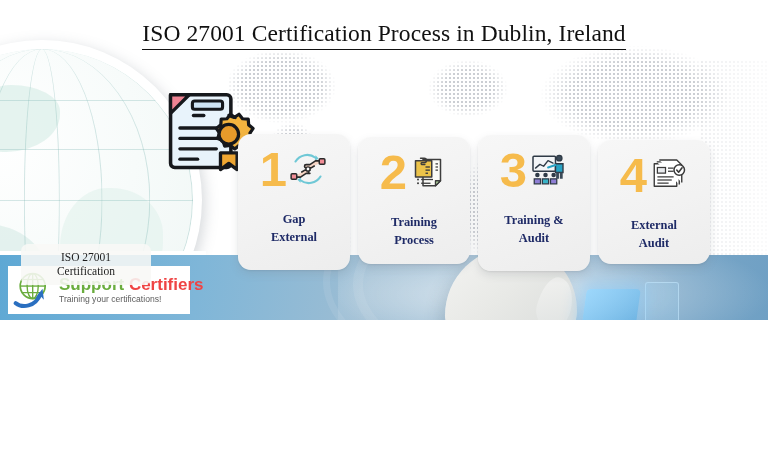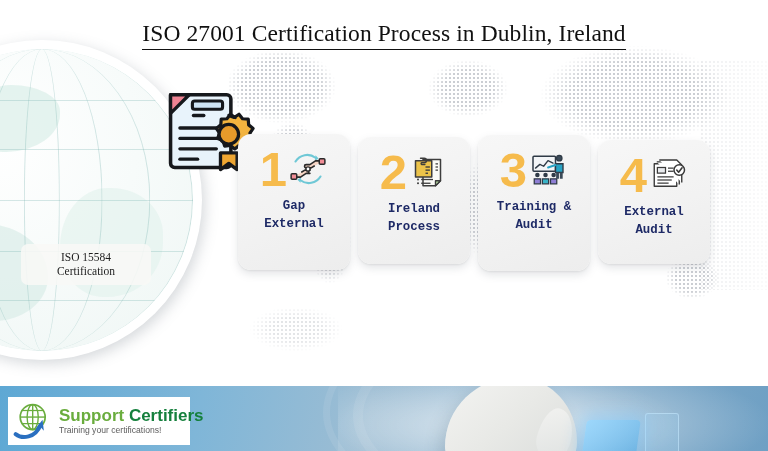--- a/index.html
+++ b/index.html
@@ -7,21 +7,21 @@
   html,body { width:768px; height:451px; overflow:hidden; }
   body {
     font-family:"Liberation Serif", serif;
     background:#ffffff;
     position:relative;
   }
 
   
   #stage {
     position:relative;
-    width:768px; height:451px;
+    width:768px; height:320px;
     background:#ffffff;
     overflow:hidden;
   }
 
   
   .map-layer {
     position:absolute; inset:0;
     pointer-events:none;
   }
   .dotmap {
@@ -173,23 +173,23 @@
     font-weight:bold;
     font-size:49px;
     line-height:44px;
     color:#f6bb4c;
     letter-spacing:-1px;
   }
   .step-ico { width:40px; height:40px; flex:0 0 40px; }
   .step-ico svg { width:100%; height:100%; display:block; }
 
   .card-label {
-    margin-top:1px;
+    margin-top:14px;
     text-align:center;
-    font-family:Liberation Mono, monospace;
+    font-family:Liberation Serif, serif;
     font-weight:bold;
     font-size:12.4px;
     line-height:1.42;
     color:#1e2a66;
   }
   .card-label .ln { display:block; white-space:nowrap; }
 
   
   .banner {
     position:absolute; left:0; right:0; bottom:0; height:65px;
@@ -251,21 +251,21 @@
   }
   .logo-globe { width:42px; height:42px; flex:0 0 42px; }
   .logo-globe svg { width:100%; height:100%; display:block; }
   .logo-txt { display:flex; flex-direction:column; justify-content:center; }
   .logo-name {
     font-family:"Liberation Sans", sans-serif;
     font-weight:bold; font-size:17px; line-height:18px;
     white-space:nowrap;
   }
   .logo-name .w1 { color:#6aad3e; }
-  .logo-name .w2 { color:#15803d; }
+  .logo-name .w2 { color:#ef4444; }
   .logo-tag {
     font-family:"Liberation Sans", sans-serif;
     font-size:8.6px; line-height:11px;
     color:#5c5c5c;
     white-space:nowrap;
   }
   
   .strip-left {
     position:absolute; left:0; bottom:65px; width:206px; height:4px;
     background:#ffffff;
@@ -329,21 +329,21 @@
 
       <path d="M62 74 L62 90 L70 84 L78 90 L78 74 Z" fill="#f0a732" stroke="#16181c" stroke-width="3.2" stroke-linejoin="round"></path>
 
       <path d="M70 38
                l5.2 1.9 4.6 -3.1 3.4 4.3 5.5 .4 .4 5.5 4.3 3.4 -3.1 4.6 1.9 5.2 -5.2 1.9 -1.6 5.3 -5.4 -.7 -4.3 3.4 -4.3 -3.4 -5.4 .7 -1.6 -5.3 -5.2 -1.9 1.9 -5.2 -3.1 -4.6 4.3 -3.4 .4 -5.5 5.5 -.4 3.4 -4.3 4.6 3.1 Z" fill="#f3b43f" stroke="#16181c" stroke-width="3.1" stroke-linejoin="round"></path>
       <circle cx="70" cy="56" r="9.4" fill="#e79a2a" stroke="#16181c" stroke-width="3.1"></circle>
     </svg>
   </div>
 
   <div class="cert-label">
-    <span class="l1">ISO 15584</span>
+    <span class="l1">ISO 27001</span>
     <span class="l2">Certification</span>
   </div>
 
   <div class="cards">
 
     <div class="card c1">
       <div class="card-head">
         <div class="step-num">1</div>
         <div class="step-ico">
           <svg viewBox="0 0 64 64" xmlns="http://www.w3.org/2000/svg">
@@ -386,21 +386,21 @@
             <line x1="28" y1="34" x2="32" y2="34" stroke="#3d3d3d" stroke-width="2.2"></line>
 
             <circle cx="16" cy="44" r="1.6" fill="#3d3d3d"></circle>
             <line x1="21" y1="44" x2="40" y2="44" stroke="#3d3d3d" stroke-width="2.1"></line>
             <circle cx="16" cy="50" r="1.6" fill="#3d3d3d"></circle>
             <line x1="21" y1="50" x2="36" y2="50" stroke="#3d3d3d" stroke-width="2.1"></line>
           </svg>
         </div>
       </div>
       <div class="card-label">
-        <span class="ln">Ireland</span>
+        <span class="ln">Training</span>
         <span class="ln">Process</span>
       </div>
     </div>
 
     <div class="card c3">
       <div class="card-head">
         <div class="step-num">3</div>
         <div class="step-ico">
           <svg viewBox="0 0 64 64" xmlns="http://www.w3.org/2000/svg">
 

